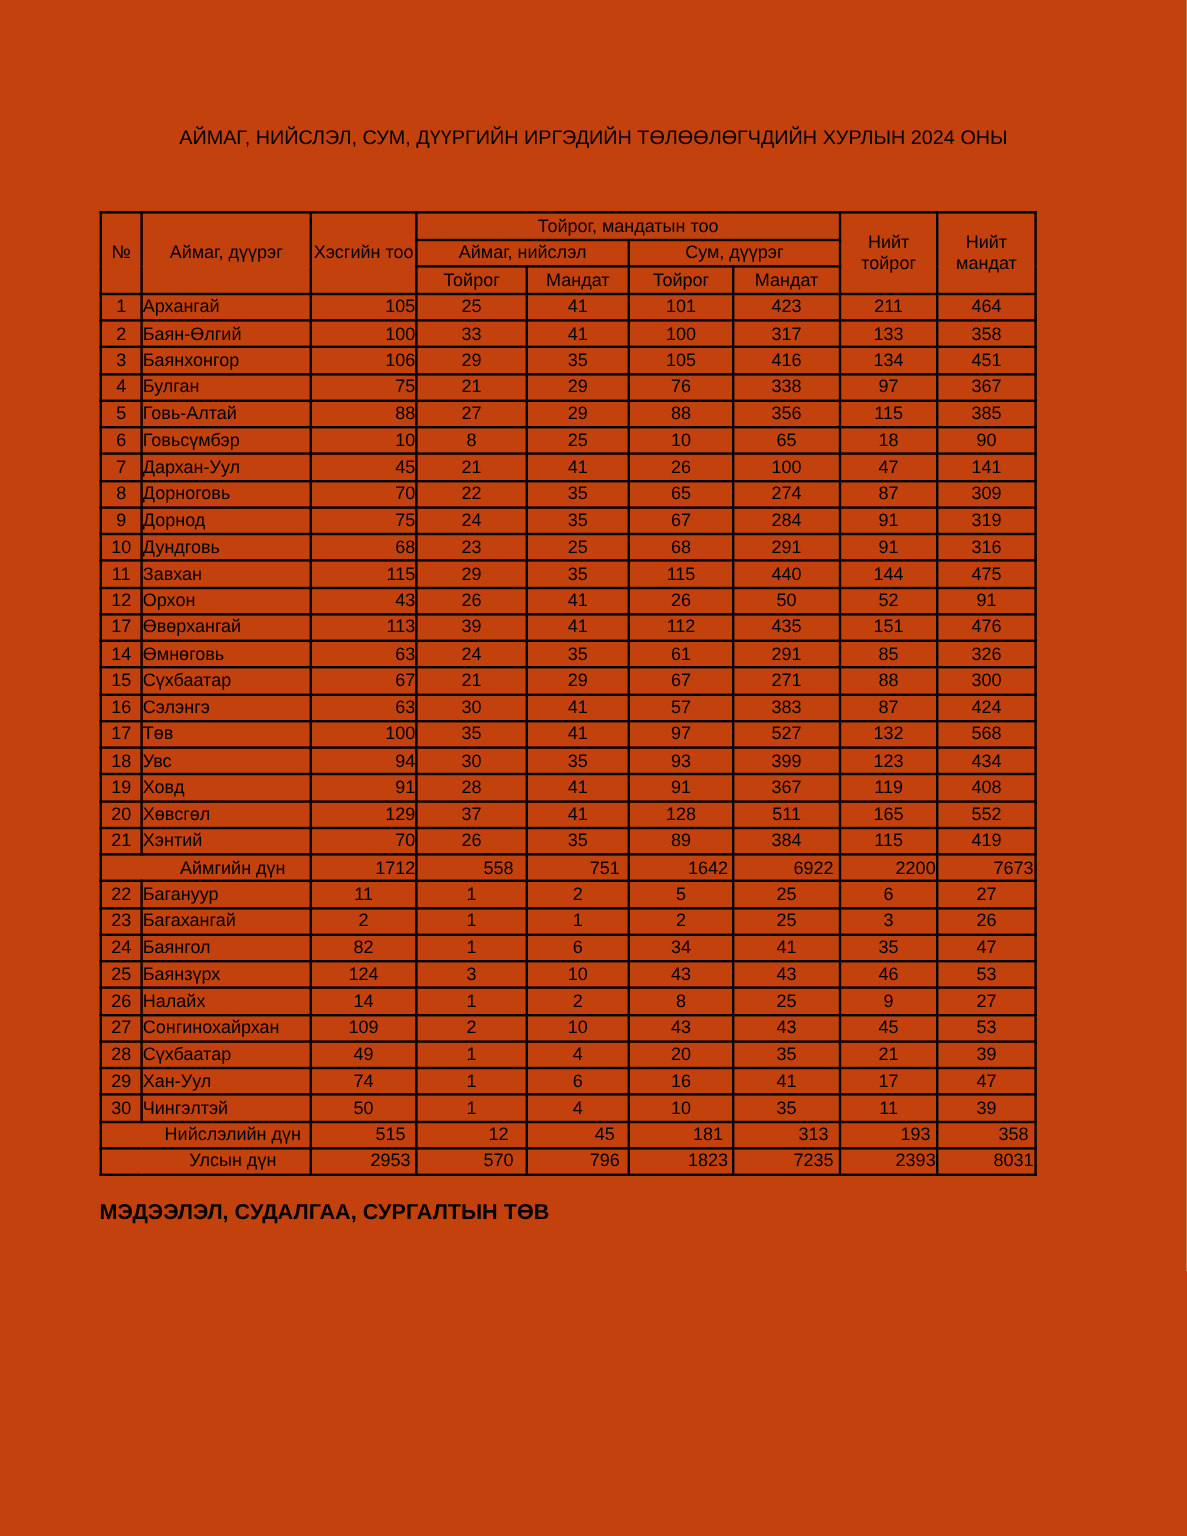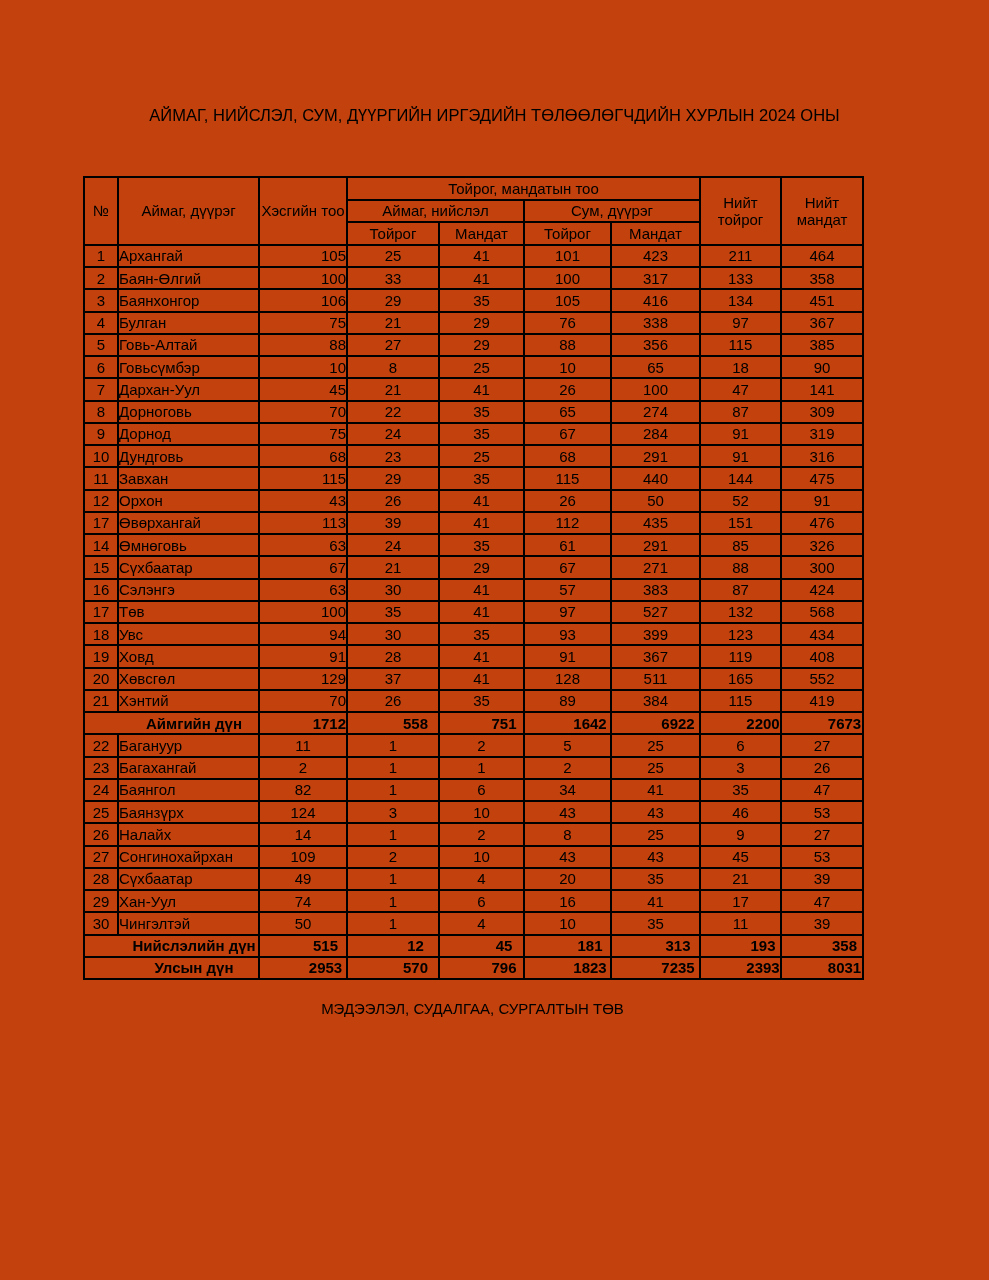--- a/index.html
+++ b/index.html
@@ -45,30 +45,30 @@
     line-height: 17px;
     white-space: normal;
   }
   thead tr { height: 22.6px; }
   tbody tr { height: 22.25px; }
   td.c-no   { text-align: center; }
   td.c-name { text-align: left; padding-left: 5px; white-space: nowrap; }
   td.c-khes-r { text-align: right; padding-right: 5px; }
   td.c-khes-c { text-align: center; }
   td.c-num  { text-align: center; }
-  tr.total-row td { font-weight: 700; padding-left: 45px; }
+  tr.total-row td { font-weight: 400; padding-left: 45px; }
   td.total-label { text-align: center; }
   .footer-note {
     position: absolute;
     top: 1000px;
     left: 83px;
     width: 779px;
-    text-align: center;
-    font-weight: 400;
-    font-size: 15px;
+    text-align: left;
+    font-weight: 700;
+    font-size: 18px;
   }
 </style>
 </head>
 <body>
 
 <div class="page">
 
   <div class="title-block">
     <div>АЙМАГ, НИЙСЛЭЛ, СУМ, ДҮҮРГИЙН ИРГЭДИЙН ТӨЛӨӨЛӨГЧДИЙН ХУРЛЫН 2024 ОНЫ</div>
   </div>

